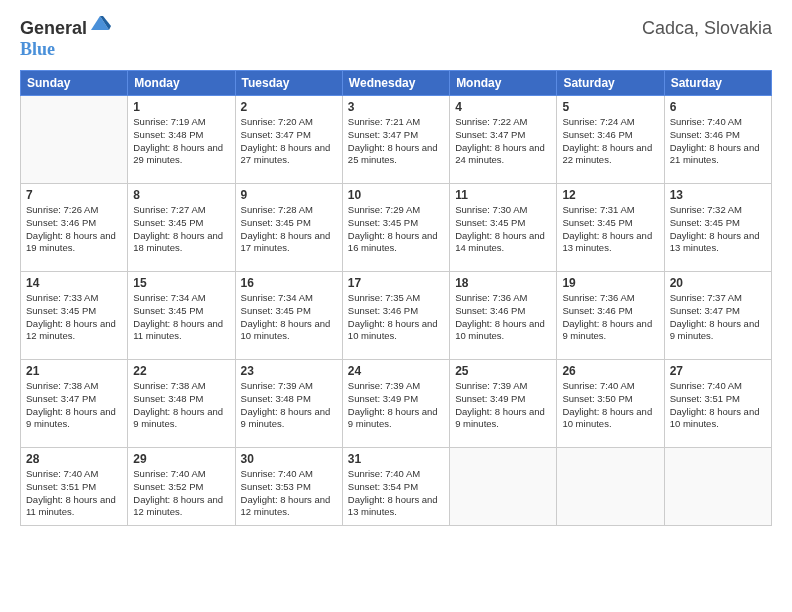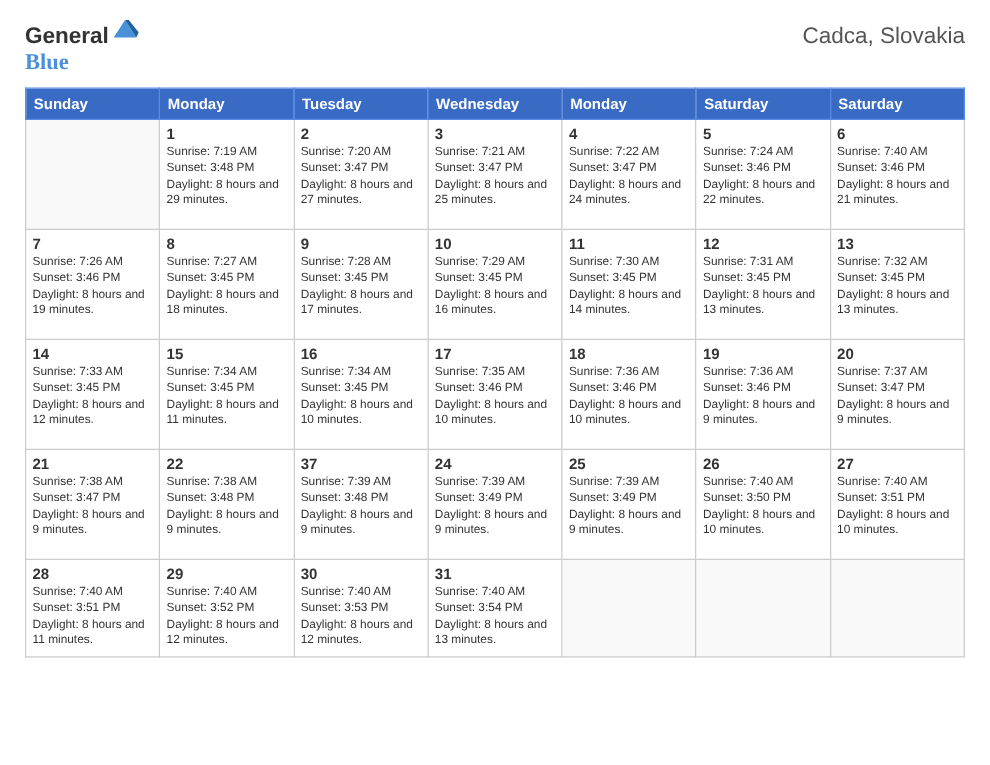--- a/index.html
+++ b/index.html
@@ -291,21 +291,21 @@
             <span class="cell-line">9 minutes.</span>
           </td>
           <td>
             <span class="date-num">22</span>
             <span class="cell-line">Sunrise: 7:38 AM</span>
             <span class="cell-line">Sunset: 3:48 PM</span>
             <span class="cell-line">Daylight: 8 hours and</span>
             <span class="cell-line">9 minutes.</span>
           </td>
           <td>
-            <span class="date-num">37</span>
+            <span class="date-num">23</span>
             <span class="cell-line">Sunrise: 7:39 AM</span>
             <span class="cell-line">Sunset: 3:48 PM</span>
             <span class="cell-line">Daylight: 8 hours and</span>
             <span class="cell-line">9 minutes.</span>
           </td>
           <td>
             <span class="date-num">24</span>
             <span class="cell-line">Sunrise: 7:39 AM</span>
             <span class="cell-line">Sunset: 3:49 PM</span>
             <span class="cell-line">Daylight: 8 hours and</span>

